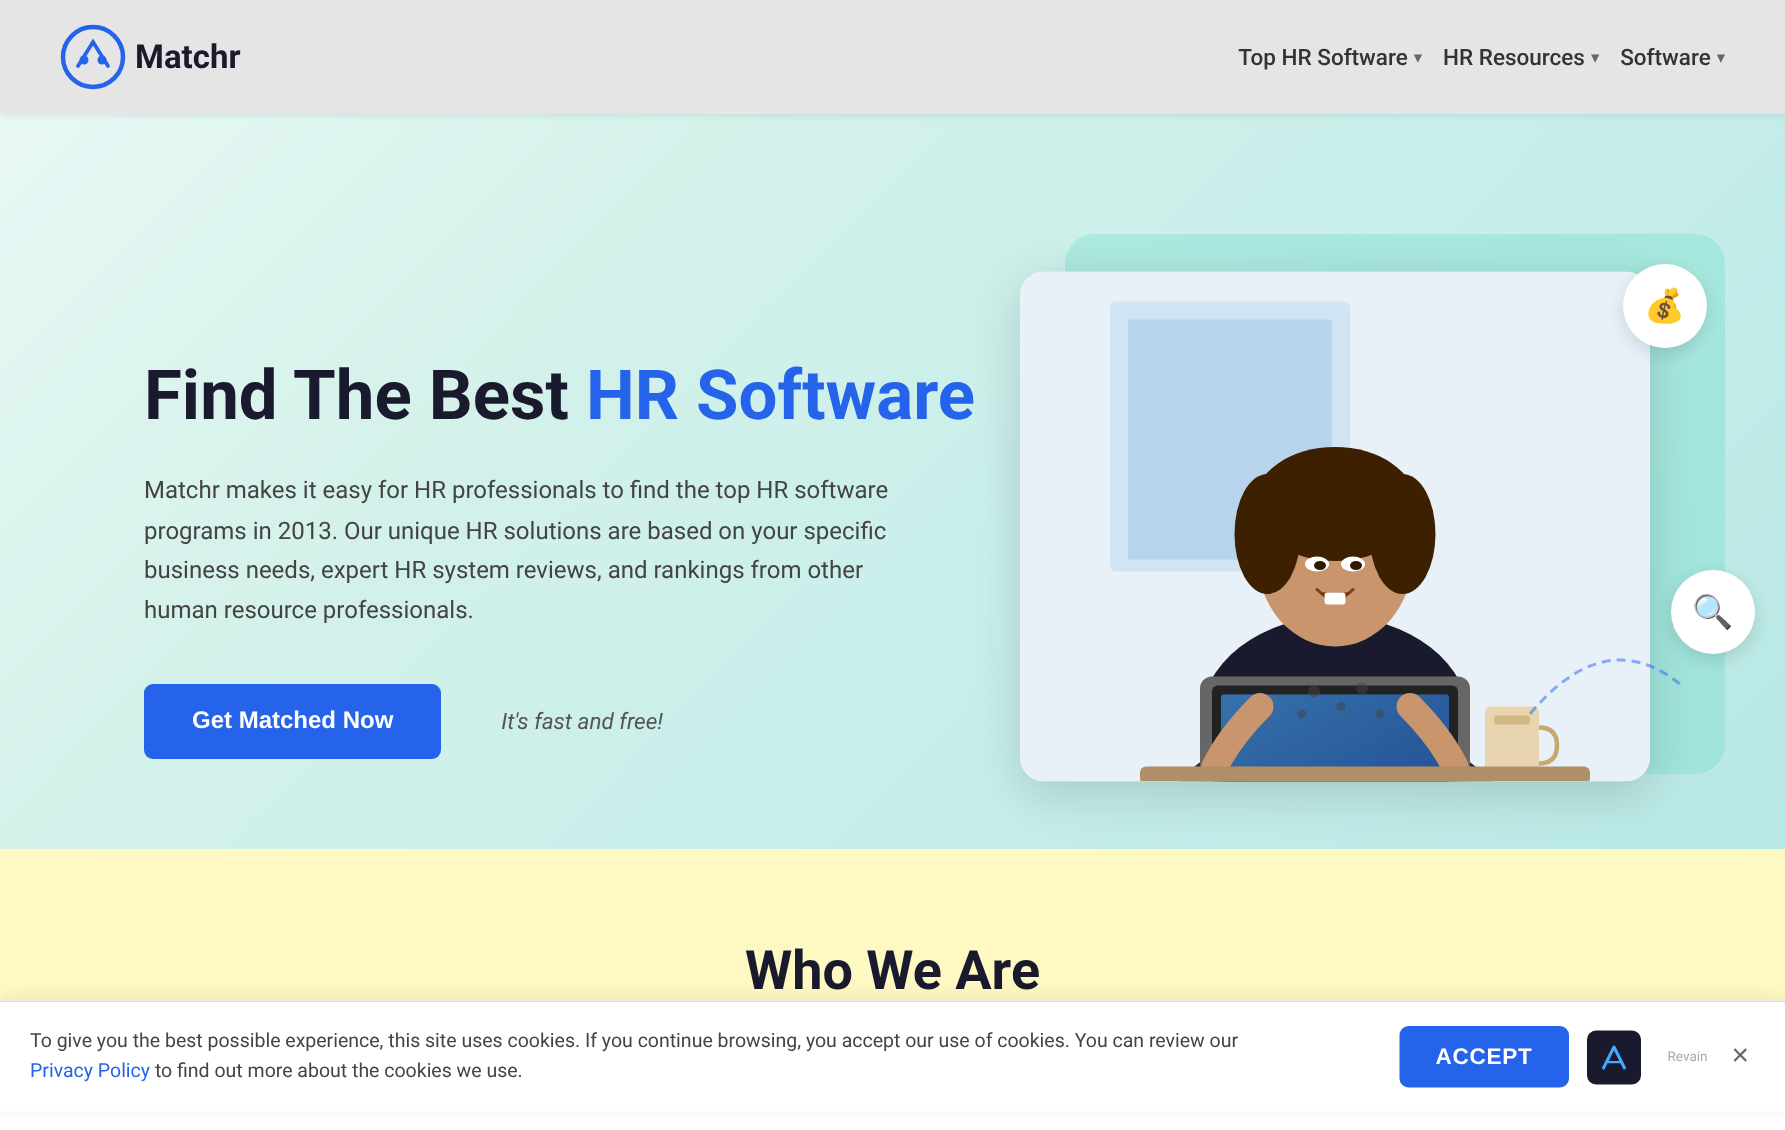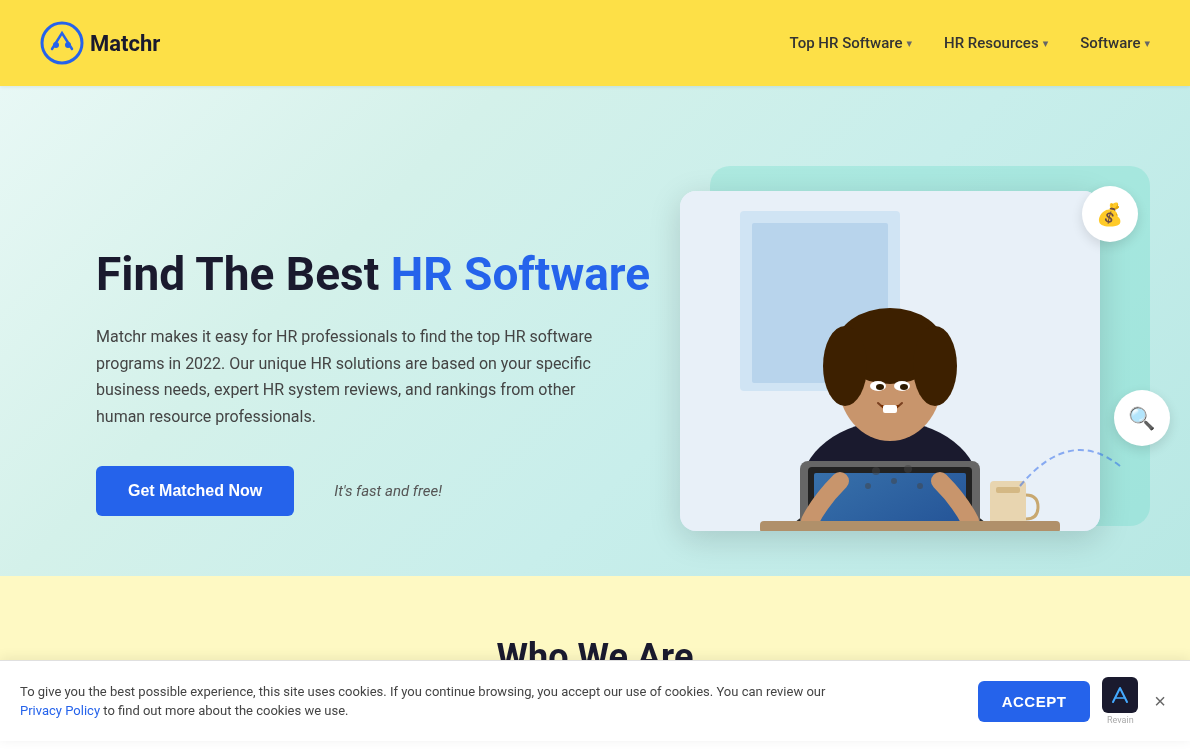--- a/index.html
+++ b/index.html
@@ -1,27 +1,27 @@
 <!DOCTYPE html>
 <html><head>
   <meta charset="utf-8">
   <style>
     * { margin: 0; padding: 0; box-sizing: border-box; }
     body { font-family: -apple-system, BlinkMacSystemFont, 'Segoe UI', Roboto, sans-serif; width: 1190px; overflow-x: hidden; }
 
     
     nav {
       display: flex; align-items: center; justify-content: space-between;
-      padding: 0 40px; height: 86px; background: #fde047;
+      padding: 0 40px; height: 76px; background: #e5e5e5;
       box-shadow: 0 1px 4px rgba(0,0,0,0.08); position: relative; z-index: 10;
     }
     .nav-logo { display: flex; align-items: center; gap: 6px; }
     .logo-icon { width: 44px; height: 44px; }
     .logo-text { font-size: 22px; font-weight: 700; color: #1a1a2e; }
-    .nav-links { display: flex; gap: 32px; align-items: center; text-align: right; }
+    .nav-links { display: flex; gap: 14px; align-items: center; text-align: right; }
     .nav-link {
       font-size: 15px; color: #333; font-weight: 500; cursor: pointer;
       display: flex; align-items: center; gap: 4px;
     }
     .chevron { font-size: 11px; color: #666; }
     .nav-cta {
       background: #2563eb; color: #fff; border: none; border-radius: 6px;
       padding: 14px 28px; font-size: 16px; font-weight: 600; cursor: pointer;
     }
 
@@ -89,22 +89,22 @@
     .cookie-close {
       background: none; border: none; font-size: 20px; cursor: pointer; color: #666;
       padding: 0 4px;
     }
     .cookie-accept {
       background: #2563eb; color: #fff; border: none; border-radius: 6px;
       padding: 12px 24px; font-size: 15px; font-weight: 700; cursor: pointer;
       letter-spacing: 0.5px;
     }
     .revain-badge {
-      display: flex; flex-direction: column; align-items: center; font-size: 10px; color: #999;
-      gap: 2px;
+      display: flex; flex-direction: row; align-items: center; font-size: 10px; color: #999;
+      gap: 18px;
     }
     .revain-logo {
       width: 36px; height: 36px; background: #1a1a2e; border-radius: 6px;
       display: flex; align-items: center; justify-content: center;
     }
     .revain-logo svg { width: 22px; height: 22px; }
 
     
     .person-silhouette {
       width: 100%; height: 100%;
@@ -142,21 +142,21 @@
     </span>
   </div>
 
 </nav>
 
 <section class="hero">
   <div class="hero-content">
     <h1 class="hero-title">
       <span>Find The Best </span><span class="hero-title-colored">HR Software</span>
     </h1>
-    <p class="hero-subtitle">Matchr makes it easy for HR professionals to find the top HR software programs in 2022. Our unique HR solutions are based on your specific business needs, expert HR system reviews, and rankings from other human resource professionals.</p>
+    <p class="hero-subtitle">Matchr makes it easy for HR professionals to find the top HR software programs in 2013. Our unique HR solutions are based on your specific business needs, expert HR system reviews, and rankings from other human resource professionals.</p>
     <div class="hero-actions">
       <button class="hero-cta">Get Matched Now</button>
       <span class="hero-note">It's fast and free!</span>
     </div>
   </div>
 
   <div class="teal-card"></div>
 
   <div class="hero-image-area">
     <div class="hero-img-placeholder">

